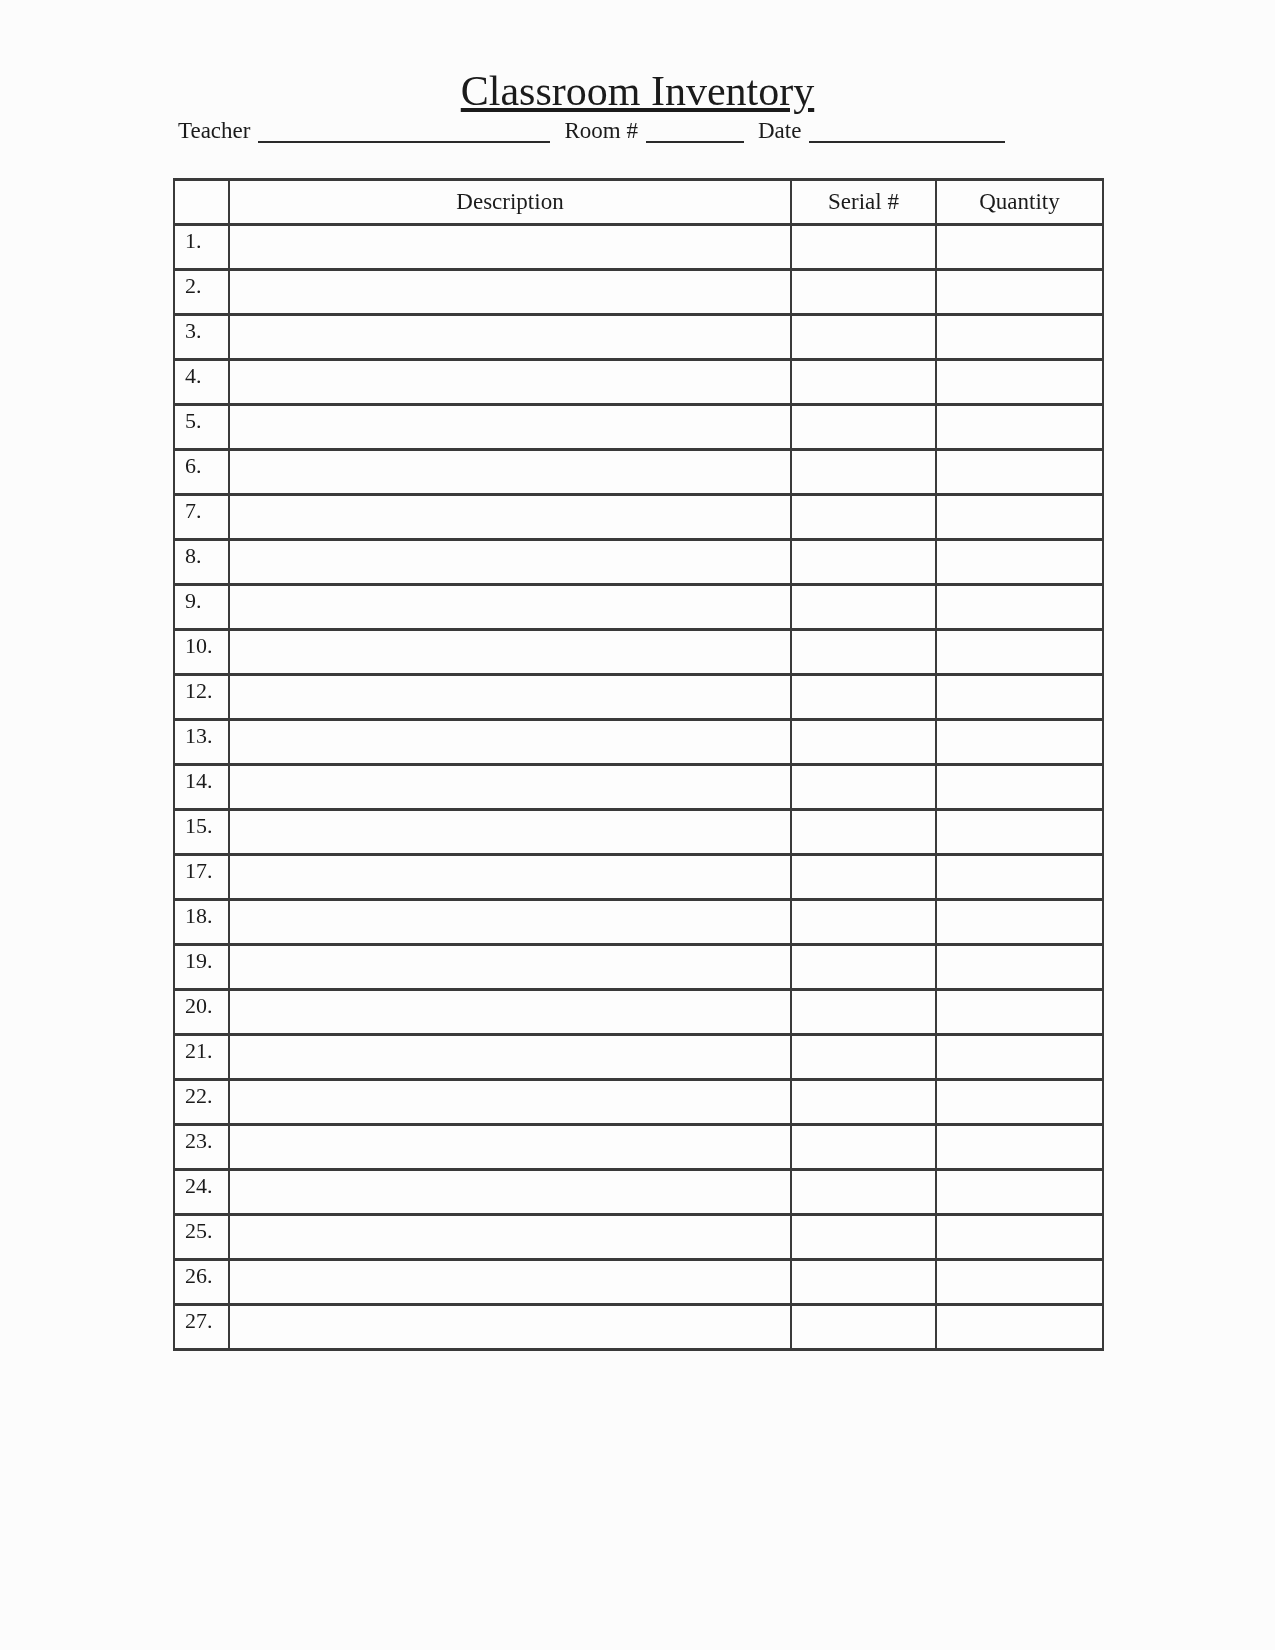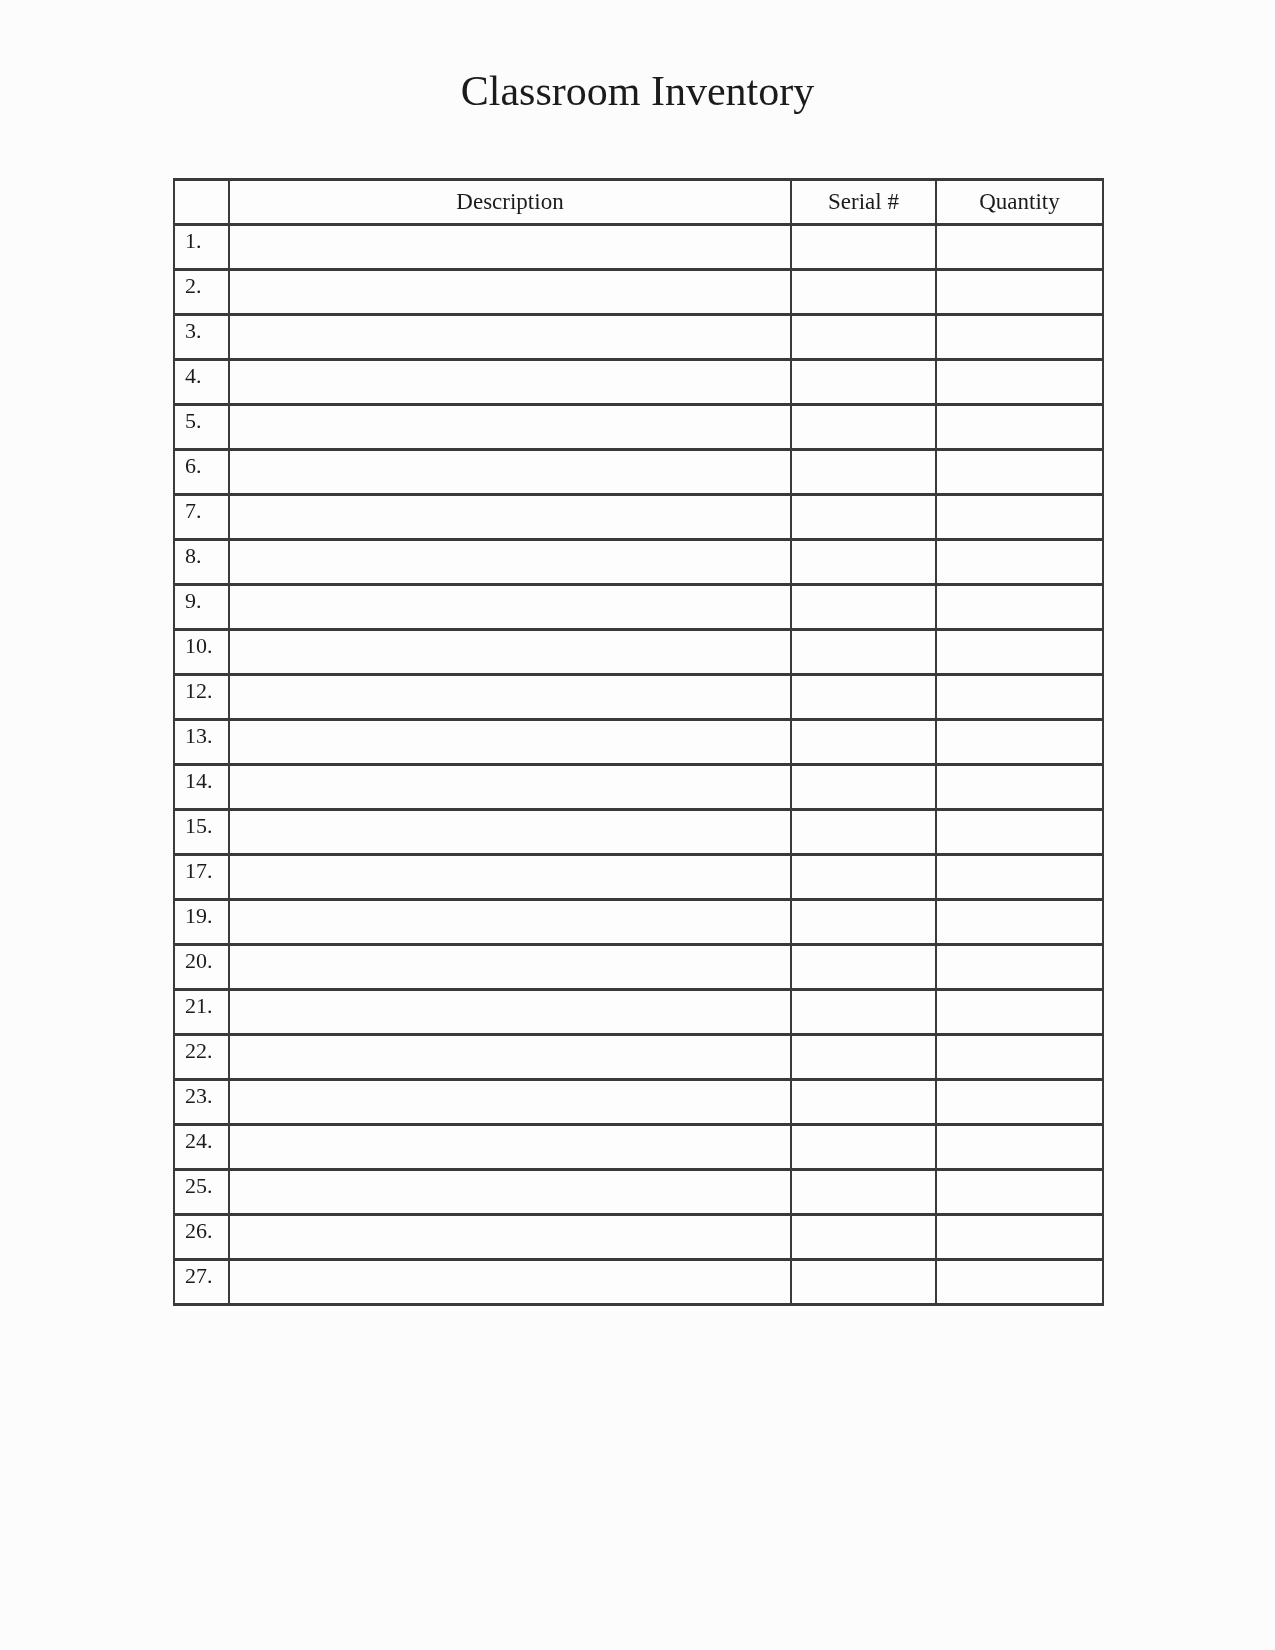--- a/index.html
+++ b/index.html
@@ -22,20 +22,21 @@
   .title {
     position: absolute;
     top: 68px;
     left: 173px;
     width: 929px;
     margin: 0;
     text-align: center;
     font-size: 42px;
     line-height: 46px;
     font-weight: normal;
+    text-decoration: underline;
   }
   .form-line {
     position: absolute;
     top: 116px;
     left: 178px;
     font-size: 23px;
     line-height: 30px;
     white-space: nowrap;
   }
   .blank {
@@ -90,20 +91,23 @@
     text-align: left;
   }
 </style>
 </head>
 <body>
 
 <div class="page" data-name="classroom-inventory-form">
 
   <h1 class="title" data-name="page-title">Classroom Inventory</h1>
 
+  <div class="form-line" data-name="header-fields-line">
+    <span data-name="teacher-label">Teacher</span><span class="blank blank-teacher" data-name="teacher-blank-line"></span><span class="lbl-gap" data-name="room-number-label">Room #</span><span class="blank blank-room" data-name="room-number-blank-line"></span><span class="lbl-gap" data-name="date-label">Date</span><span class="blank blank-date" data-name="date-blank-line"></span>
+  </div>
 
   <table class="inv-table" data-name="inventory-table">
     <colgroup>
       <col class="col-num">
       <col class="col-desc">
       <col class="col-serial">
       <col class="col-quantity">
     </colgroup>
     <thead>
       <tr data-name="table-header-row">
@@ -198,20 +202,26 @@
           <td data-name="serial-number-cell"></td>
           <td data-name="quantity-cell"></td>
         </tr>
         <tr data-name="table-row">
           <td data-name="row-number-cell">17.</td>
           <td data-name="description-cell"></td>
           <td data-name="serial-number-cell"></td>
           <td data-name="quantity-cell"></td>
         </tr>
         <tr data-name="table-row">
+          <td data-name="row-number-cell">18.</td>
+          <td data-name="description-cell"></td>
+          <td data-name="serial-number-cell"></td>
+          <td data-name="quantity-cell"></td>
+        </tr>
+        <tr data-name="table-row">
           <td data-name="row-number-cell">19.</td>
           <td data-name="description-cell"></td>
           <td data-name="serial-number-cell"></td>
           <td data-name="quantity-cell"></td>
         </tr>
         <tr data-name="table-row">
           <td data-name="row-number-cell">20.</td>
           <td data-name="description-cell"></td>
           <td data-name="serial-number-cell"></td>
           <td data-name="quantity-cell"></td>

